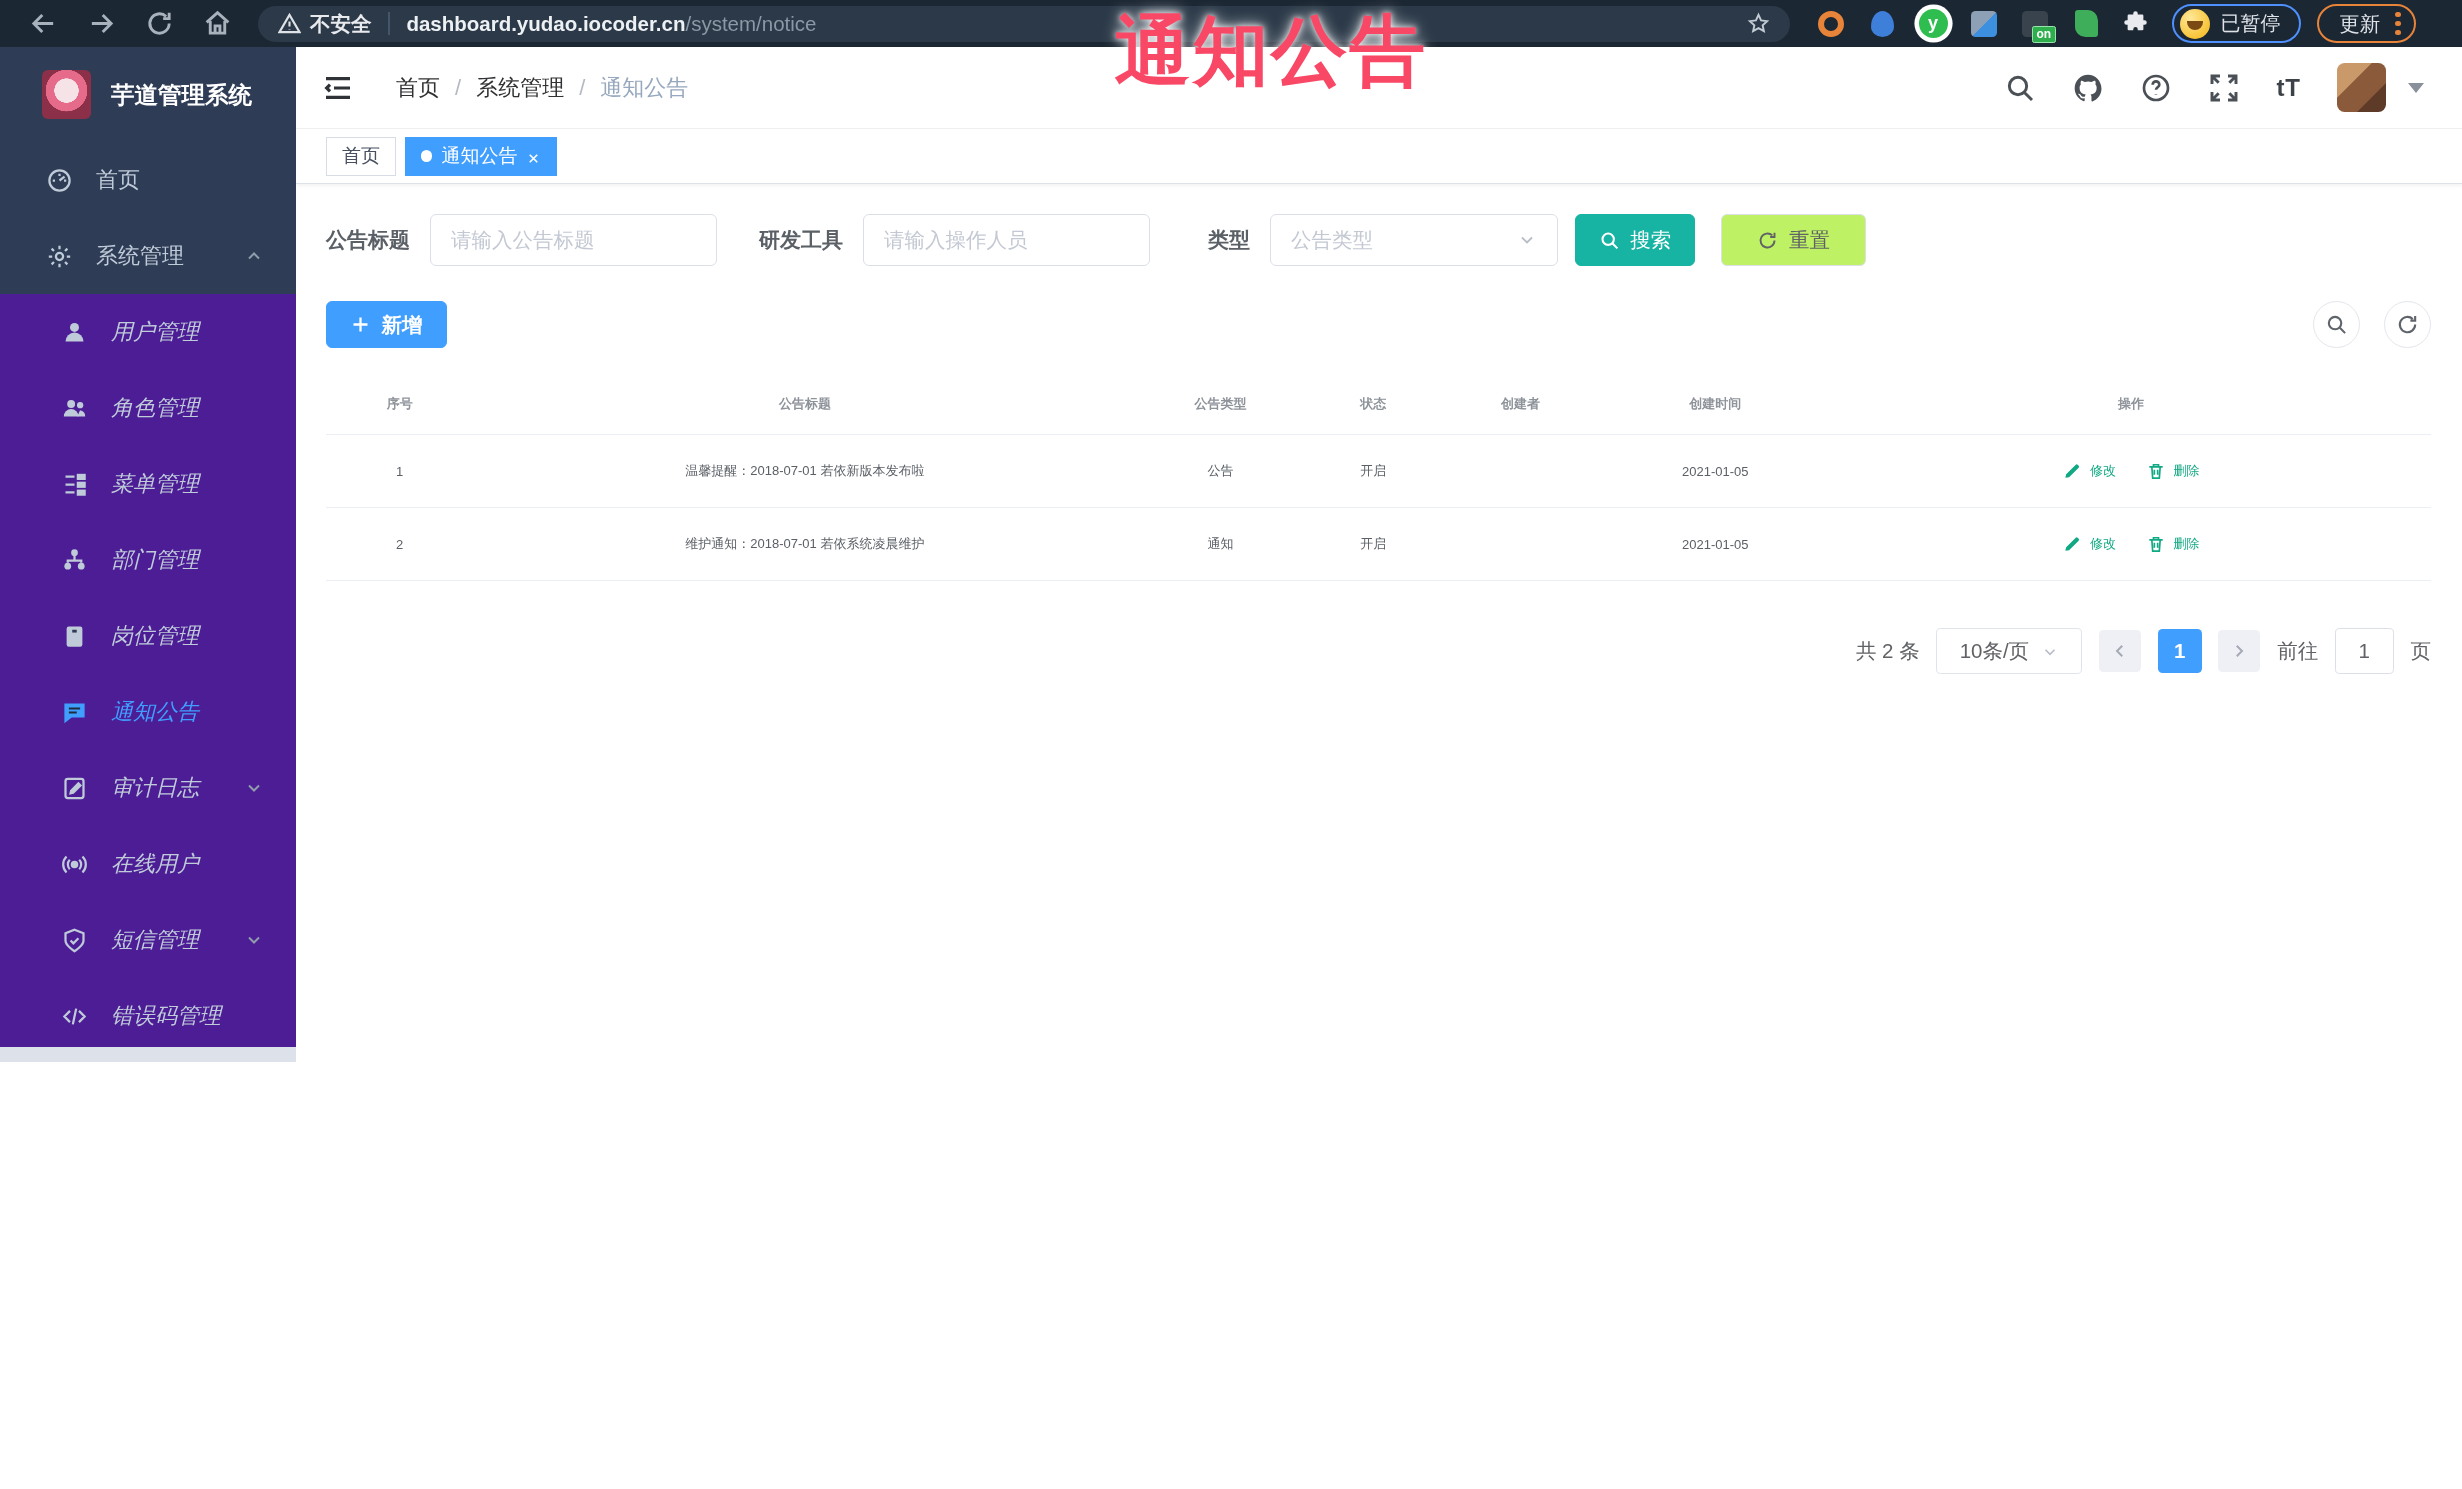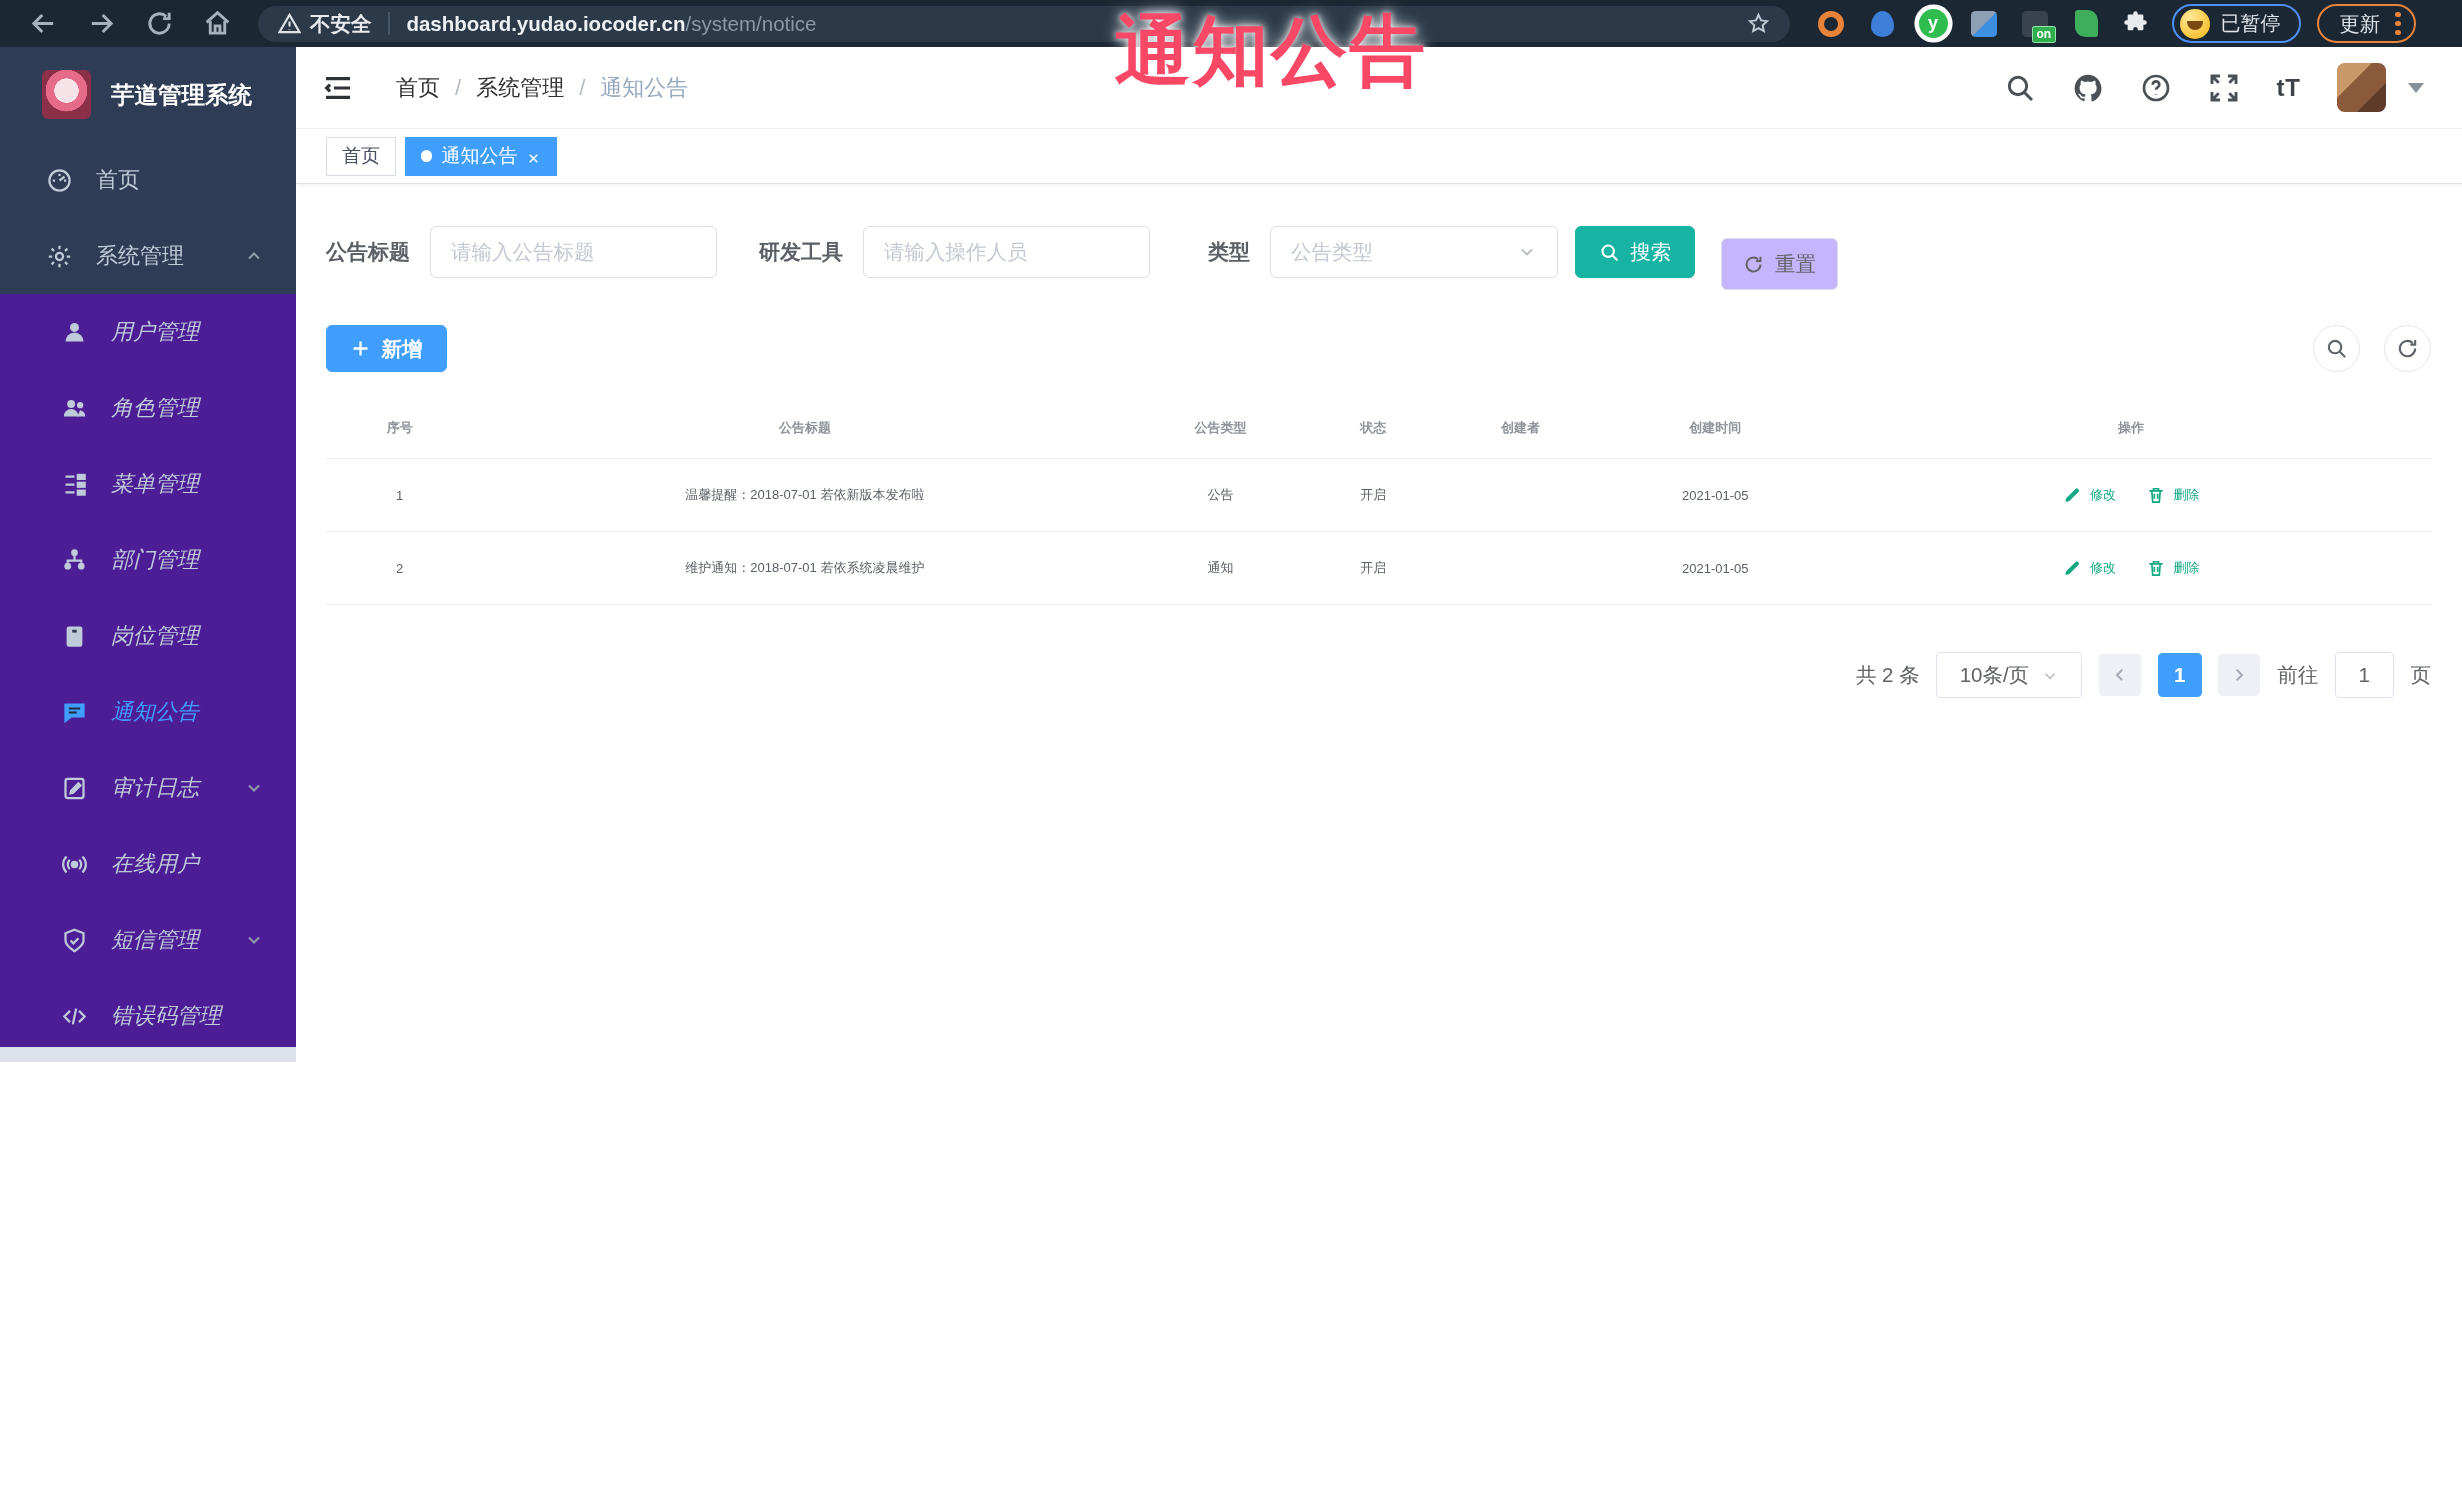--- a/index.html
+++ b/index.html
@@ -95,21 +95,21 @@
   .f-input::placeholder { color:#c3c8d2; }
   .gap56 { width:42px; } .gap76 { width:58px; }
   .f-select { width:288px; height:52px; border:1.5px solid #dcdfe6; border-radius:6px; display:flex;
     align-items:center; padding:0 20px; color:#c3c8d2; font-size:20.5px; cursor:pointer; }
   .f-select .sel-caret { margin-left:auto; width:20px; height:20px; color:#b7bcc5; }
   .sel-caret svg { width:100%; height:100%; }
   .btn { display:inline-flex; align-items:center; justify-content:center; gap:10.6px; height:52px;
     border-radius:6px; font-size:20.5px; cursor:pointer; border:1.5px solid transparent; }
   .btn svg { width:21px; height:21px; }
   .btn-search { background:#17b3a3; border-color:#17b3a3; color:#fff; padding:0 23px; margin-left:16.7px; }
-  .btn-reset { background:#c4b5fd; border-color:#dcdfe6; color:#606266; padding:0 21px; margin-left:26px;margin-top:24px; }
+  .btn-reset { background:#bef264; border-color:#dcdfe6; color:#606266; padding:0 35px; margin-left:26px; }
 
   .toolbar { margin:35px 32px 0 30px; display:flex; align-items:center;font-weight:bold; }
   .btn-add { background:#409eff; border-color:#409eff; color:#fff; height:47px; padding:0 23px; }
   .tool-circles { margin-left:auto; display:flex; gap:24px; }
   .circle-btn { width:47px; height:47px; border-radius:50%; border:1.5px solid #e3e6ec; background:#fff;
     display:flex; align-items:center; justify-content:center; color:#5f646b; cursor:pointer; }
   .circle-btn svg { width:23px; height:23px; }
 
   .table { margin:26px 32px 0 30px; }
   .t-row { display:flex; align-items:center; border-bottom:1.5px solid #ebeef5; font-size:13px; color:#606266; }

